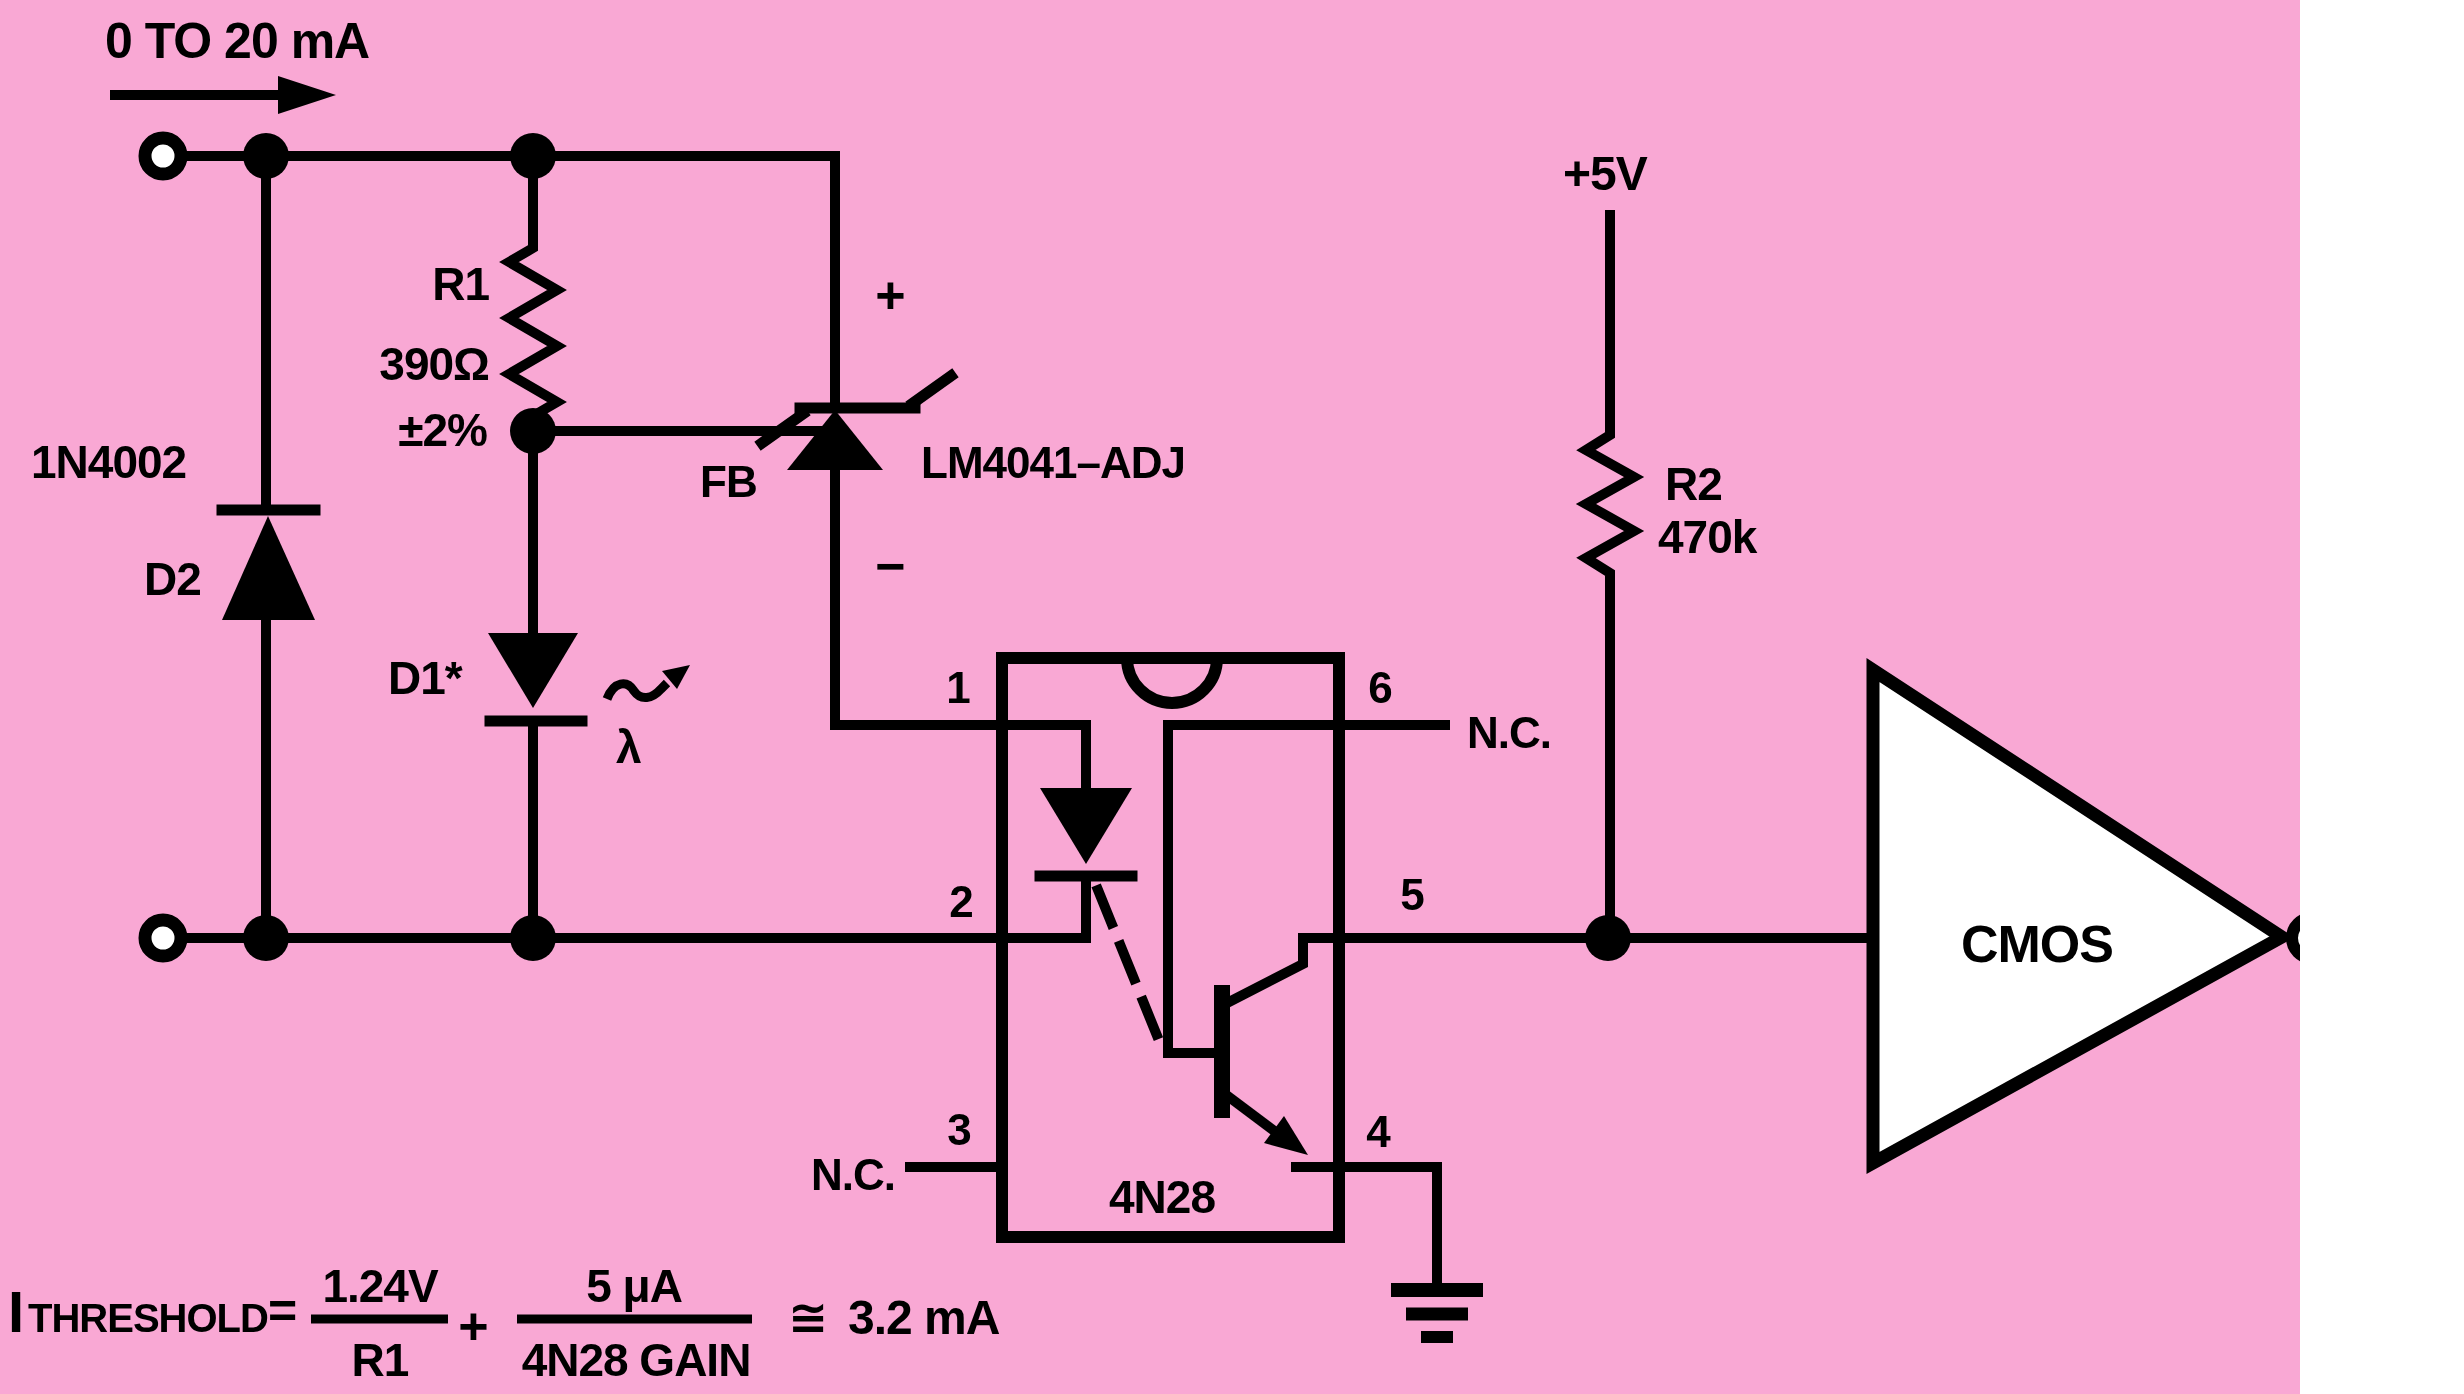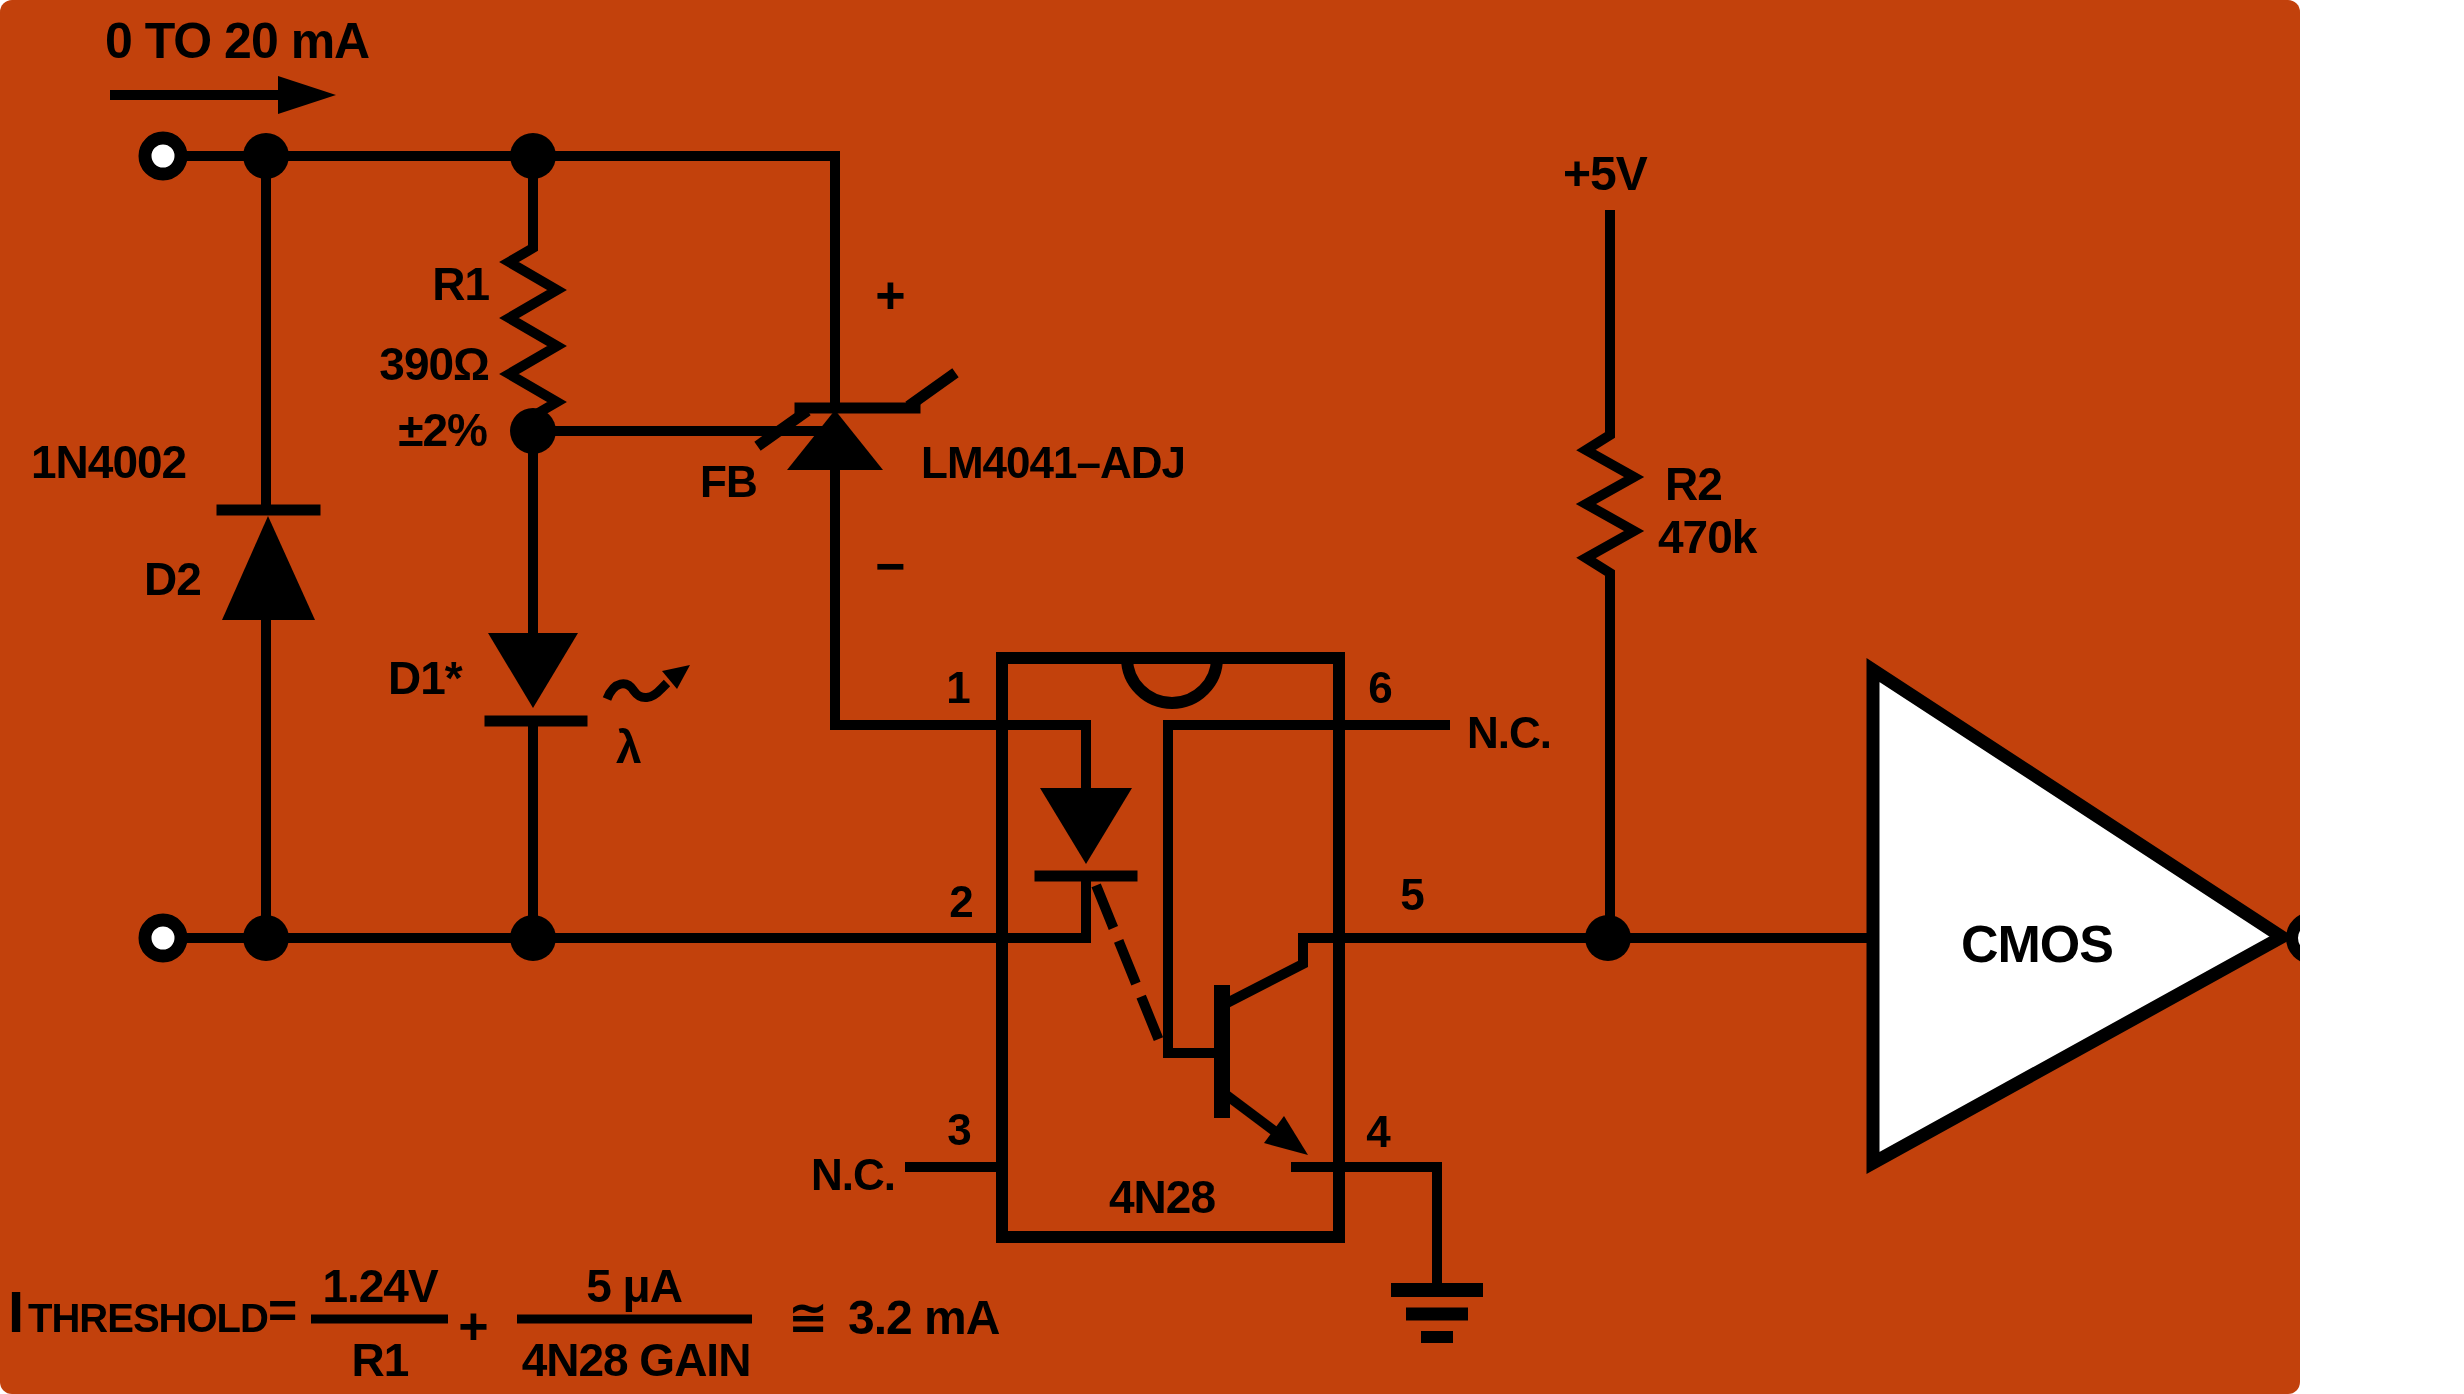--- a/index.html
+++ b/index.html
@@ -1,16 +1,16 @@
 <!DOCTYPE html>
 <html><head>
 <meta charset="utf-8">
 <style>
   html,body{margin:0;padding:0;background:#ffffff;}
-  .stage{position:relative;width:2300px;height:1394px;background:#c2410c;overflow:hidden;border-radius:12px;}
+  .stage{position:relative;width:2300px;height:1394px;background:#f9a8d4;overflow:hidden;}
   svg{display:block;}
   .wire{stroke:#000;stroke-width:10;fill:none;stroke-linecap:square;}
   .thick{stroke-width:13;}
   .sym{stroke:#000;stroke-width:11;fill:none;stroke-linecap:square;}
   .fillk{fill:#000;stroke:none;}
   .dot{fill:#000;stroke:none;}
   .term{fill:#fff;stroke:#000;stroke-width:13;}
   .boxline{stroke:#000;stroke-width:12;fill:none;}
   .lbl{font-family:"Liberation Sans","DejaVu Sans",sans-serif;font-weight:700;fill:#000;letter-spacing:-1px;}
   .fs40{font-size:40px;}

